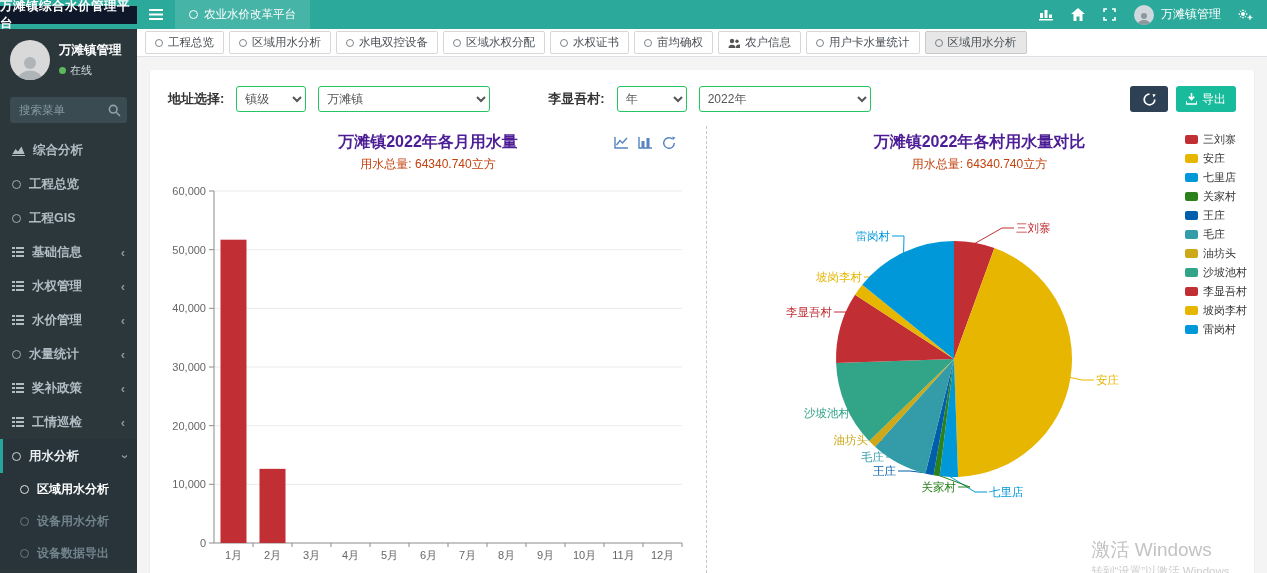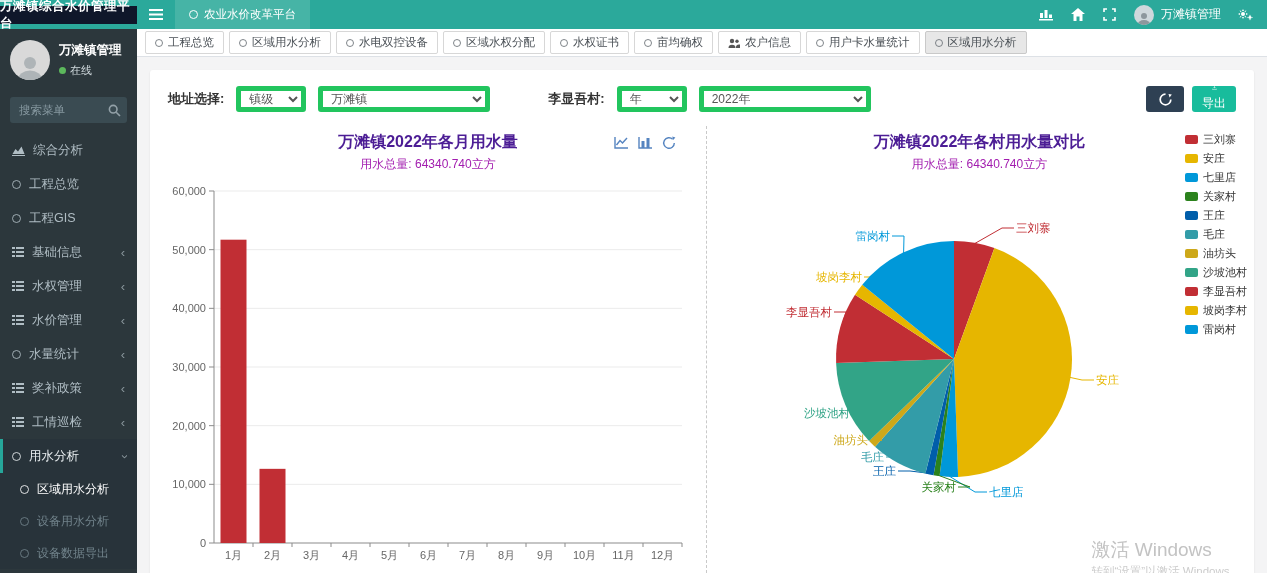--- a/index.html
+++ b/index.html
@@ -29,21 +29,21 @@
   .u-name{font-size:12.5px;color:#fff;font-weight:bold;}
   .u-status{font-size:11px;color:#cfd8dc;margin-top:4px;display:flex;align-items:center;gap:4px;}
   .dot{width:7px;height:7px;border-radius:50%;background:#5cb85c;display:inline-block;}
   .search-row{position:relative;margin:6px 10px 10px;}
   .search-row input{width:100%;height:26px;background:#3a4b52;border:none;border-radius:3px;
     color:#cfd8dc;font-size:11.5px;padding:0 26px 0 9px;outline:none;}
   .search-row input::placeholder{color:#8799a1;}
   .search-btn{position:absolute;right:6px;top:6px;cursor:pointer;}
   .menu{list-style:none;}
   .menu-item{display:flex;align-items:center;gap:8px;height:34px;padding:0 12px;
-    color:#b0bdc4;font-size:12.5px;cursor:pointer;}
+    color:#b0bdc4;font-size:12.5px;cursor:pointer;font-weight:bold;}
   .menu-item .arrow{margin-left:auto;color:#8a969c;font-size:13px;}
   .arrow.down{display:inline-block;transform:rotate(-90deg);}
   .menu-item.active-parent{border-left:3px solid #26a69a;padding-left:9px;background:#28333a;color:#e9eef0;}
   .submenu{list-style:none;background:#28333a;}
   .submenu .menu-item{height:32px;padding-left:20px;font-size:12px;}
   .submenu .menu-item.on{color:#ffffff;}
   .submenu .menu-item.dim{color:#71838b;}
   .circle-o{width:9px;height:9px;border:1.5px solid currentColor;border-radius:50%;flex:none;opacity:.85;}
 
   
@@ -52,37 +52,37 @@
     align-items:center;gap:5px;padding:0 8px;}
   .tab{display:flex;align-items:center;gap:5px;border:1px solid #d7d7d7;background:#fff;
     color:#4a5056;font-size:11.5px;padding:3px 9px;border-radius:2px;cursor:pointer;white-space:nowrap;}
   .tab .circle-o{width:8px;height:8px;border-width:1px;color:#6a7075;}
   .tab.active{background:#e7e7e7;border-color:#c9c9c9;}
 
   .card{position:absolute;top:41px;left:13px;width:1104px;height:520px;background:#fff;
     border-radius:3px;box-shadow:0 1px 2px rgba(0,0,0,.1);}
   .filter-row{display:flex;align-items:center;padding:16px 18px 4px;}
   .f-label{font-size:13px;font-weight:bold;color:#333;}
-  select{height:26px;border:5px solid #22c55e;border-radius:3px;color:#555;font-size:12px;
+  select{height:26px;border:1px solid #22c55e;border-radius:3px;color:#555;font-size:12px;
     background:#fff;margin-left:12px;padding:0 4px;outline:none;
     font-family:"Liberation Sans","DejaVu Sans",sans-serif;}
   .sel-sm{width:70px;} .sel-lg{width:172px;}
   .gap{width:58px;}
   .btns{margin-left:auto;display:flex;gap:8px;}
   .btn-refresh{width:38px;height:26px;background:#2e4053;border:none;border-radius:3px;color:#fff;
     font-size:14px;cursor:pointer;display:flex;align-items:center;justify-content:center;}
   .btn-export{height:26px;background:#18bc9c;border:none;border-radius:3px;color:#fff;
-    font-size:12px;cursor:pointer;display:flex;align-items:center;gap:5px;padding:0 10px;flex-direction:column;}
+    font-size:12px;cursor:pointer;display:flex;align-items:center;gap:5px;padding:0 10px;}
 
   .charts{display:flex;margin-top:10px;height:452px;}
   .chart-left{width:556px;position:relative;}
   .chart-right{width:546px;position:relative;border-left:1px dashed #c9c9c9;}
   .chart-head{text-align:center;padding-top:6px;}
   .c-title{font-size:16px;font-weight:600;color:#4c1d95;}
-  .c-sub{font-size:12px;color:#a21caf;margin-top:3px;}
+  .c-sub{font-size:12px;color:#c2410c;margin-top:3px;}
   .toolbox{position:absolute;top:10px;right:30px;display:flex;gap:9px;}
   .tool{cursor:pointer;}
   .chart-svg{display:block;margin:6px auto 0;}
   .tick-text{font-size:11px;fill:#666;}
   .legend{position:absolute;top:6px;right:5px;z-index:5;}
   .lg-row{display:flex;align-items:center;gap:5px;margin-bottom:4px;cursor:pointer;}
   .lg-swatch{width:13px;height:9px;border-radius:2px;flex:none;}
   .lg-label{font-size:11px;color:#333;white-space:nowrap;}
   .pie-label{font-size:11.5px;}
 

